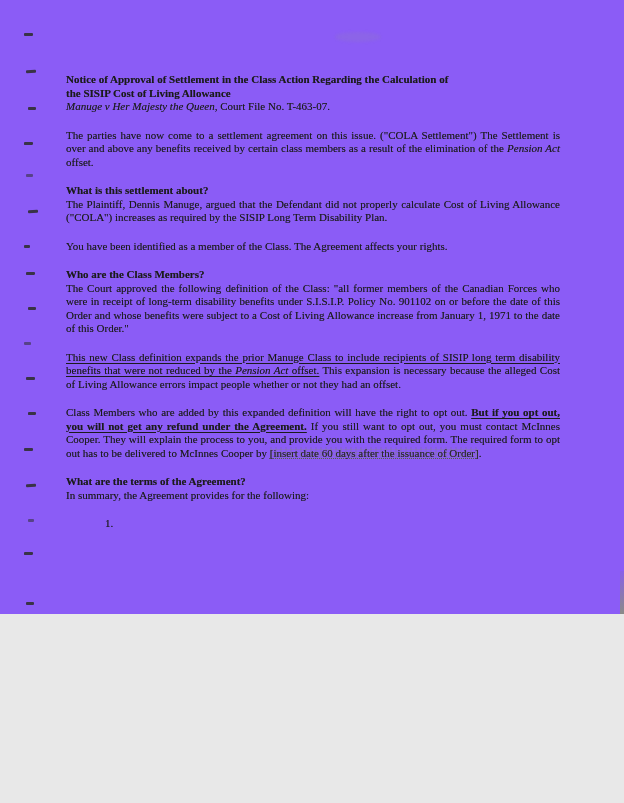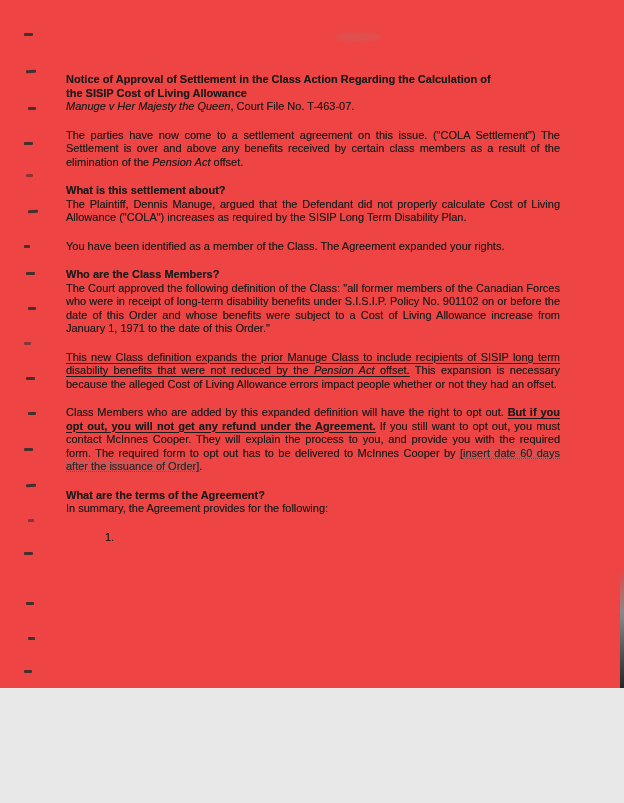--- a/index.html
+++ b/index.html
@@ -1,21 +1,21 @@
 <!DOCTYPE html>
 <html><head>
 <meta charset="utf-8">
 <style>
   html,body{margin:0;padding:0;background:#e8e8e8;}
   .page{
     position:relative;
-    width:624px;height:688px;
-    background:#ef4444;
+    width:624px;height:614px;
+    background:#8b5cf6;
     overflow:hidden;
-    font-family:Liberation Sans, sans-serif;
+    font-family:Liberation Serif, serif;
     color:#1b1b1b;
   }
   .content{
     position:absolute;left:66px;top:73px;width:494px;
     font-size:11px;line-height:13.5px;
     text-align:justify;
     text-shadow:0 0 0.5px rgba(35,35,35,0.55);
   }
   .block{margin:0 0 15px 0;}
   .b{font-weight:bold;}
@@ -68,21 +68,21 @@
 
     <div class="block"><span>The parties have now come to a settlement agreement on this issue. ("COLA Settlement") The Settlement is over and above any benefits received by certain class members as a result of the elimination of the </span><span class="i">Pension Act</span><span> offset.</span></div>
 
     <div class="block">
       <div class="b">What is this settlement about?</div>
       <div>The Plaintiff, Dennis Manuge, argued that the Defendant did not properly calculate Cost of Living Allowance ("COLA") increases as required by the SISIP Long Term Disability Plan.</div>
     </div>
 
 
     <div class="block">
-      <div>You have been identified as a member of the Class. The Agreement expanded your rights.</div>
+      <div>You have been identified as a member of the Class. The Agreement affects your rights.</div>
     </div>
 
     <div class="block">
       <div class="b">Who are the Class Members?</div>
       <div>The Court approved the following definition of the Class: "all former members of the Canadian Forces who were in receipt of long-term disability benefits under S.I.S.I.P. Policy No. 901102 on or before the date of this Order and whose benefits were subject to a Cost of Living Allowance increase from January 1, 1971 to the date of this Order."</div>
     </div>
 
     <div class="block"><span class="u"><span>This new Class definition expands the prior Manuge Class to include recipients of SISIP long term disability benefits that were not reduced by the </span><span class="i">Pension Act</span><span> offset.</span></span><span> This expansion is necessary because the alleged Cost of Living Allowance errors impact people whether or not they had an offset.</span></div>
 
     <div class="block"><span>Class Members who are added by this expanded definition will have the right to opt out. </span><span class="bu">But if you opt out, you will not get any refund under the Agreement.</span><span> If you still want to opt out, you must contact McInnes Cooper. They will explain the process to you, and provide you with the required form. The required form to opt out has to be delivered to McInnes Cooper by </span><span class="ph">[insert date 60 days after the issuance of Order]</span><span>.</span></div>

